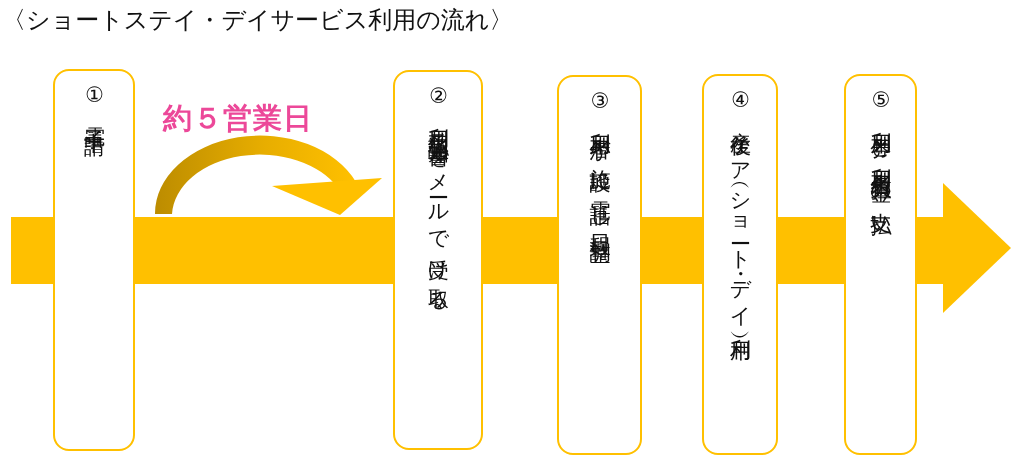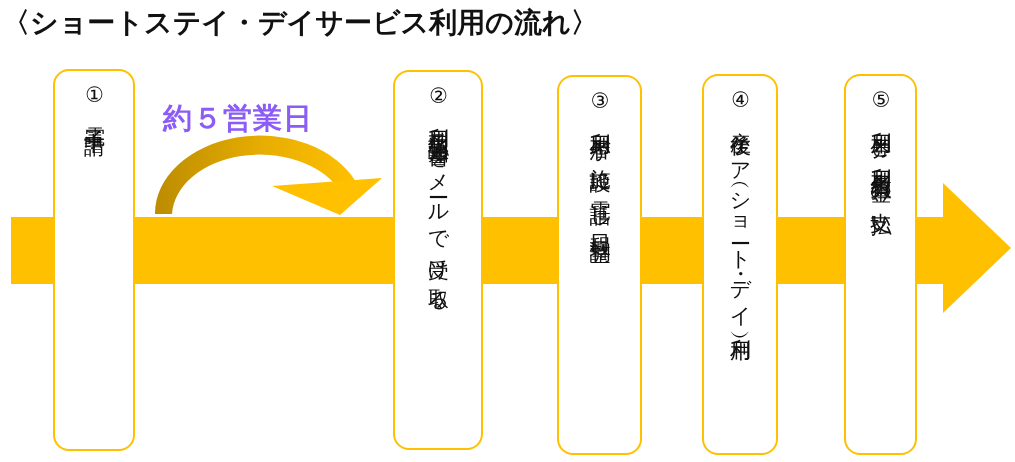--- a/index.html
+++ b/index.html
@@ -13,22 +13,22 @@
     width: 1015px;
     height: 462px;
     background: #ffffff;
     overflow: hidden;
   }
   .title {
     position: absolute;
     left: 2px;
     top: 4px;
     margin: 0;
-    font-size: 28px;
-    font-weight: 700;
+    font-size: 24px;
+    font-weight: 400;
     color: #111111;
     letter-spacing: 0px;
     white-space: nowrap;
   }
   
   .band {
     position: absolute;
     left: 11px;
     top: 217px;
     width: 932px;
@@ -75,21 +75,21 @@
     top: 118px;
     width: 250px;
     height: 100px;
   }
   .duration {
     position: absolute;
     left: 163px;
     top: 99px;
     font-size: 29px;
     font-weight: 700;
-    color: #8b5cf6;
+    color: #ec4899;
     letter-spacing: 1px;
     white-space: nowrap;
   }
 </style>
 </head>
 <body>
 
 <div class="canvas">
 
   <h1 class="title">〈ショートステイ・デイサービス利用の流れ〉</h1>

